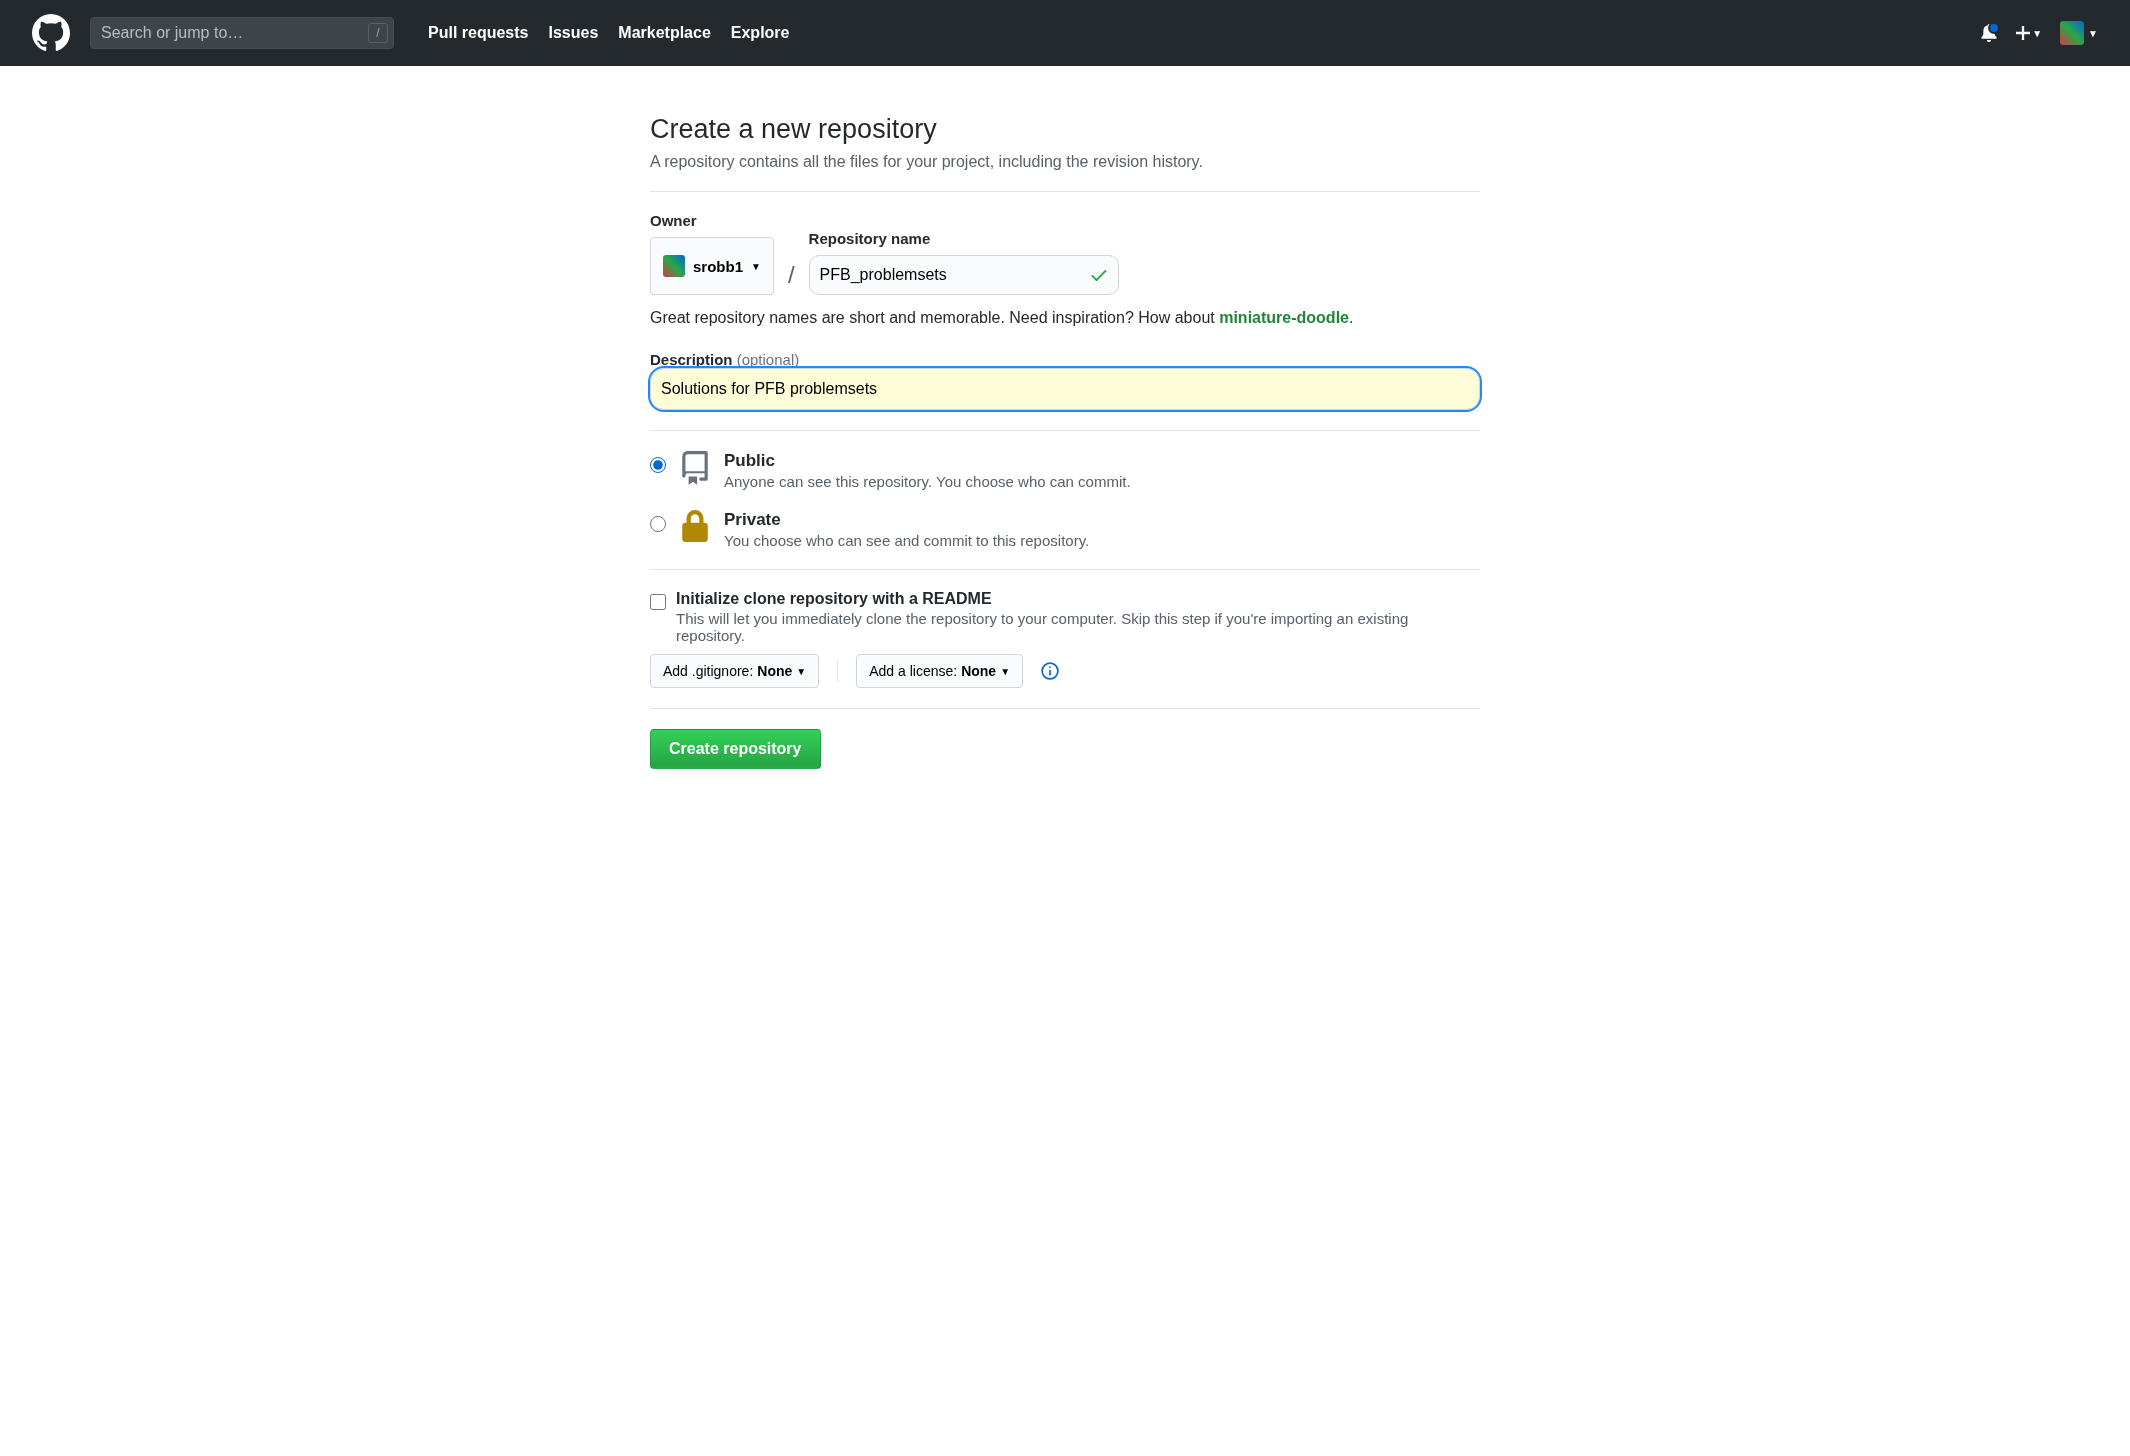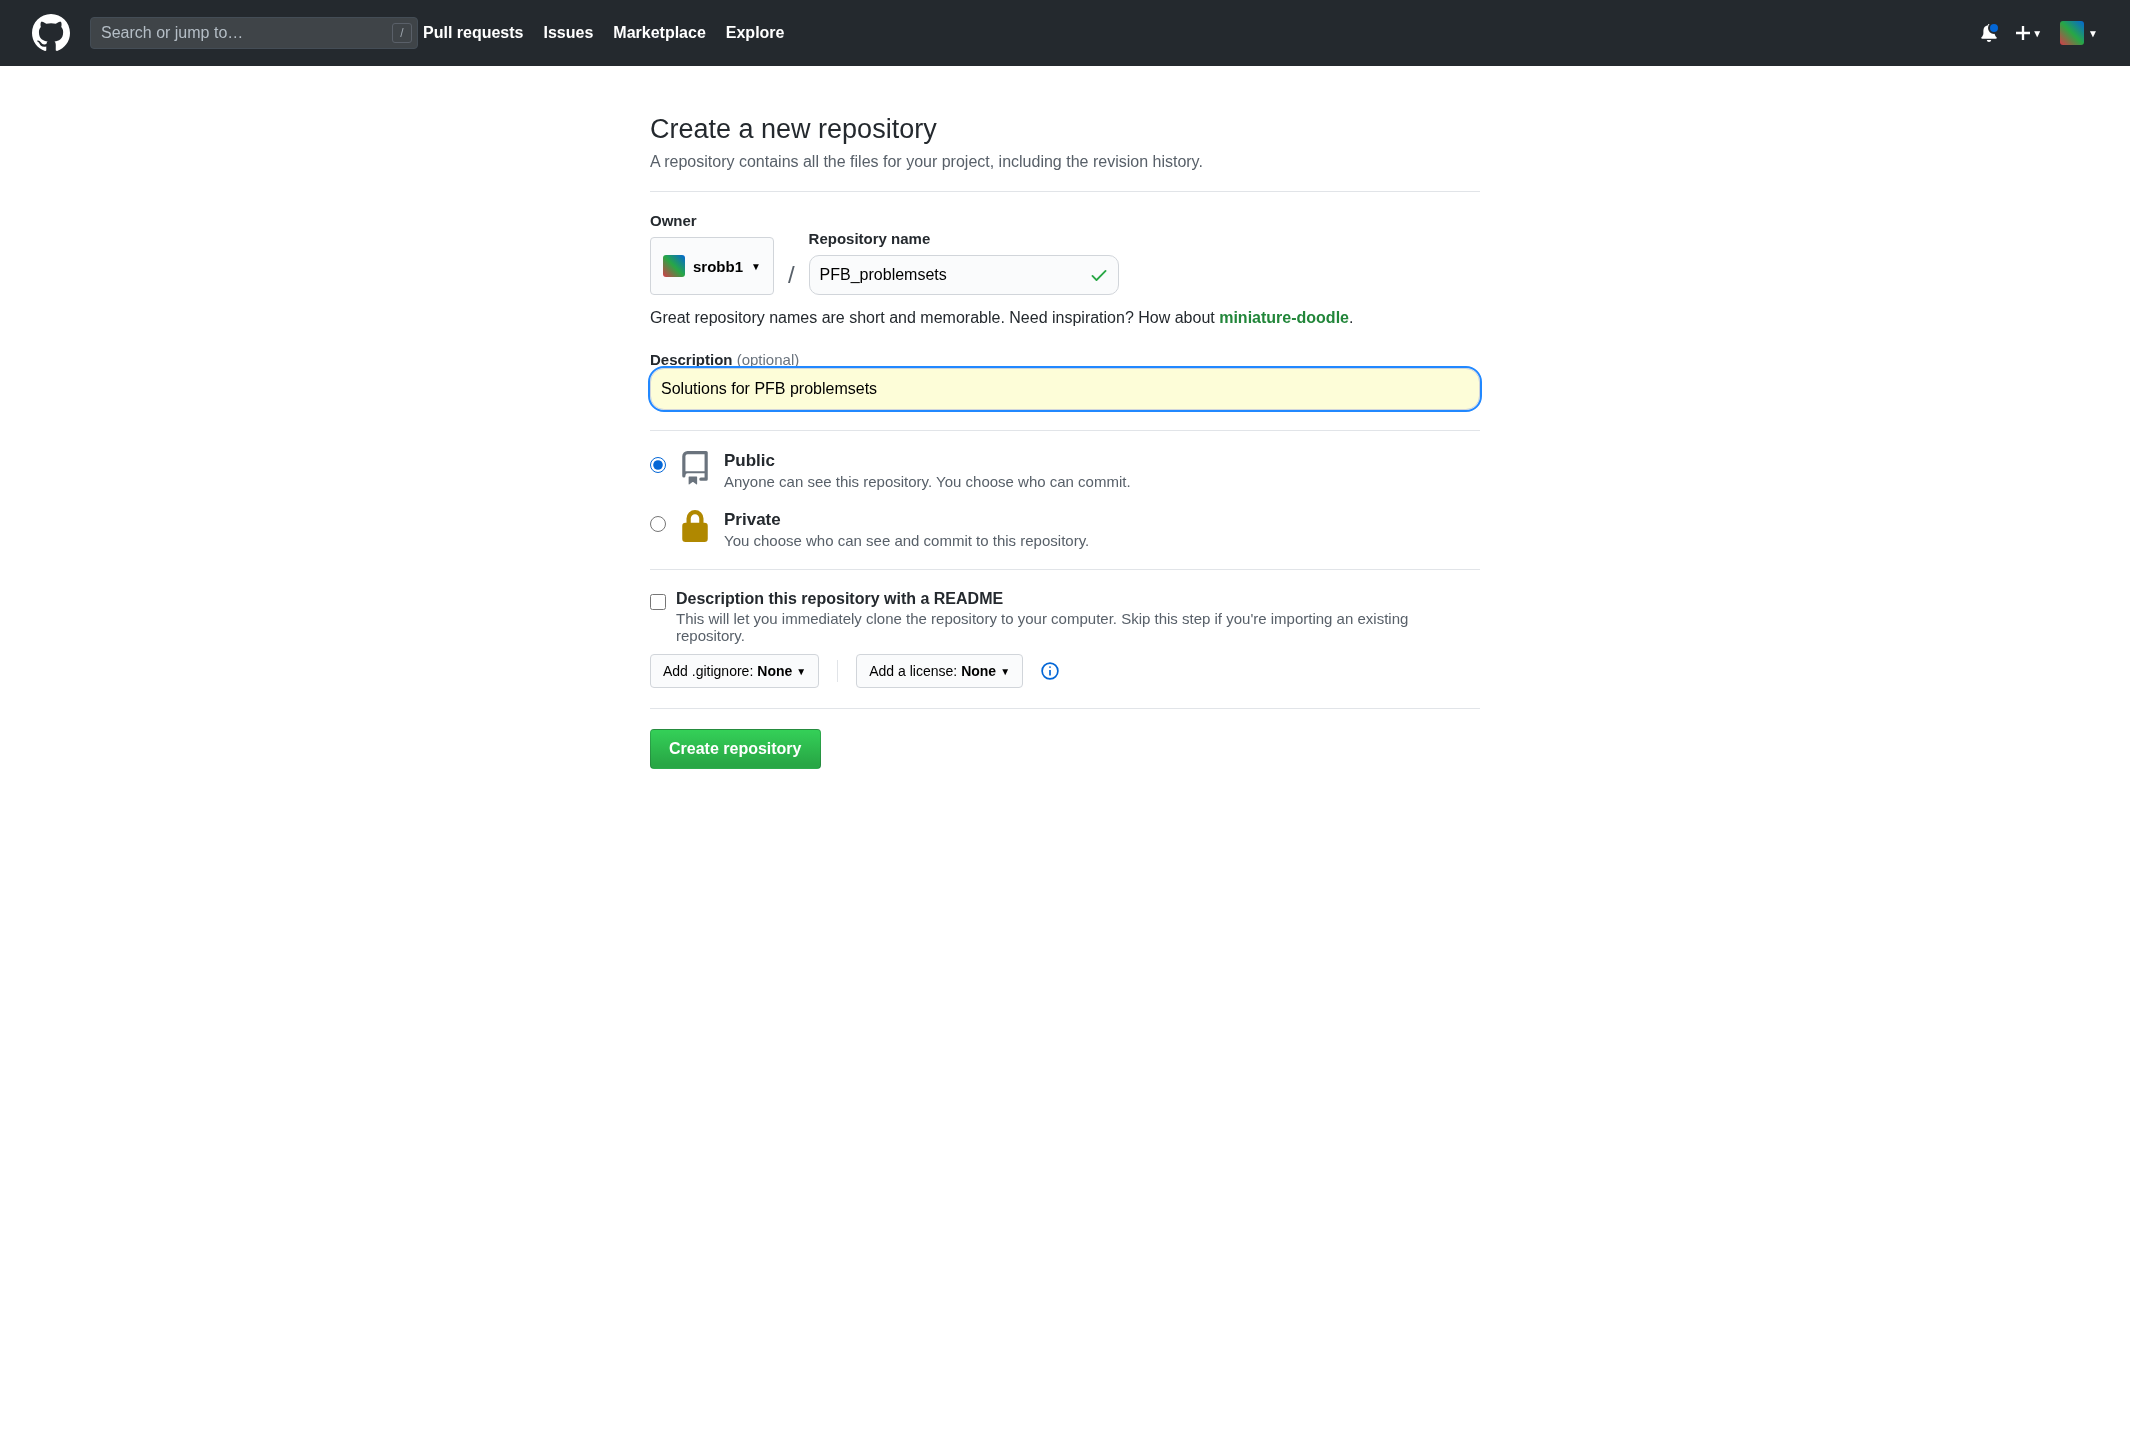--- a/index.html
+++ b/index.html
@@ -16,22 +16,22 @@
   align-items: center;
   padding: 0 32px;
 }
 .logo {
   width: 38px;
   height: 38px;
   margin-right: 20px;
 }
 .search-wrap {
   position: relative;
-  width: 328px;
-  margin-right: 5px;
+  width: 304px;
+  margin-right: 34px;
   text-decoration: underline;
 }
 .search-input {
   width: 100%;
   height: 32px;
   background: #3f4448;
   border: 1px solid #444d56;
   border-radius: 4px;
   padding: 0 30px 0 10px;
   color: #c8cdd2;
@@ -286,21 +286,21 @@
       <div class="vis-title">Private</div>
       <div class="vis-desc">You choose who can see and commit to this repository.</div>
     </div>
   </div>
 
   <hr class="rule">
 
   <div class="checkbox-row">
     <input type="checkbox" style="">
     <div>
-      <div class="readme-title">Description this repository with a README</div>
+      <div class="readme-title">Initialize clone repository with a README</div>
       <div class="readme-desc">This will let you immediately clone the repository to your computer. Skip this step if you're importing an existing repository.</div>
     </div>
   </div>
 
   <div class="dropdown-row">
     <button class="dd-btn">
       <span>Add .gitignore: </span>
         <span class="bold">None</span> 
         <span class="caret" style="color:#000;">▼</span>
     </button>

